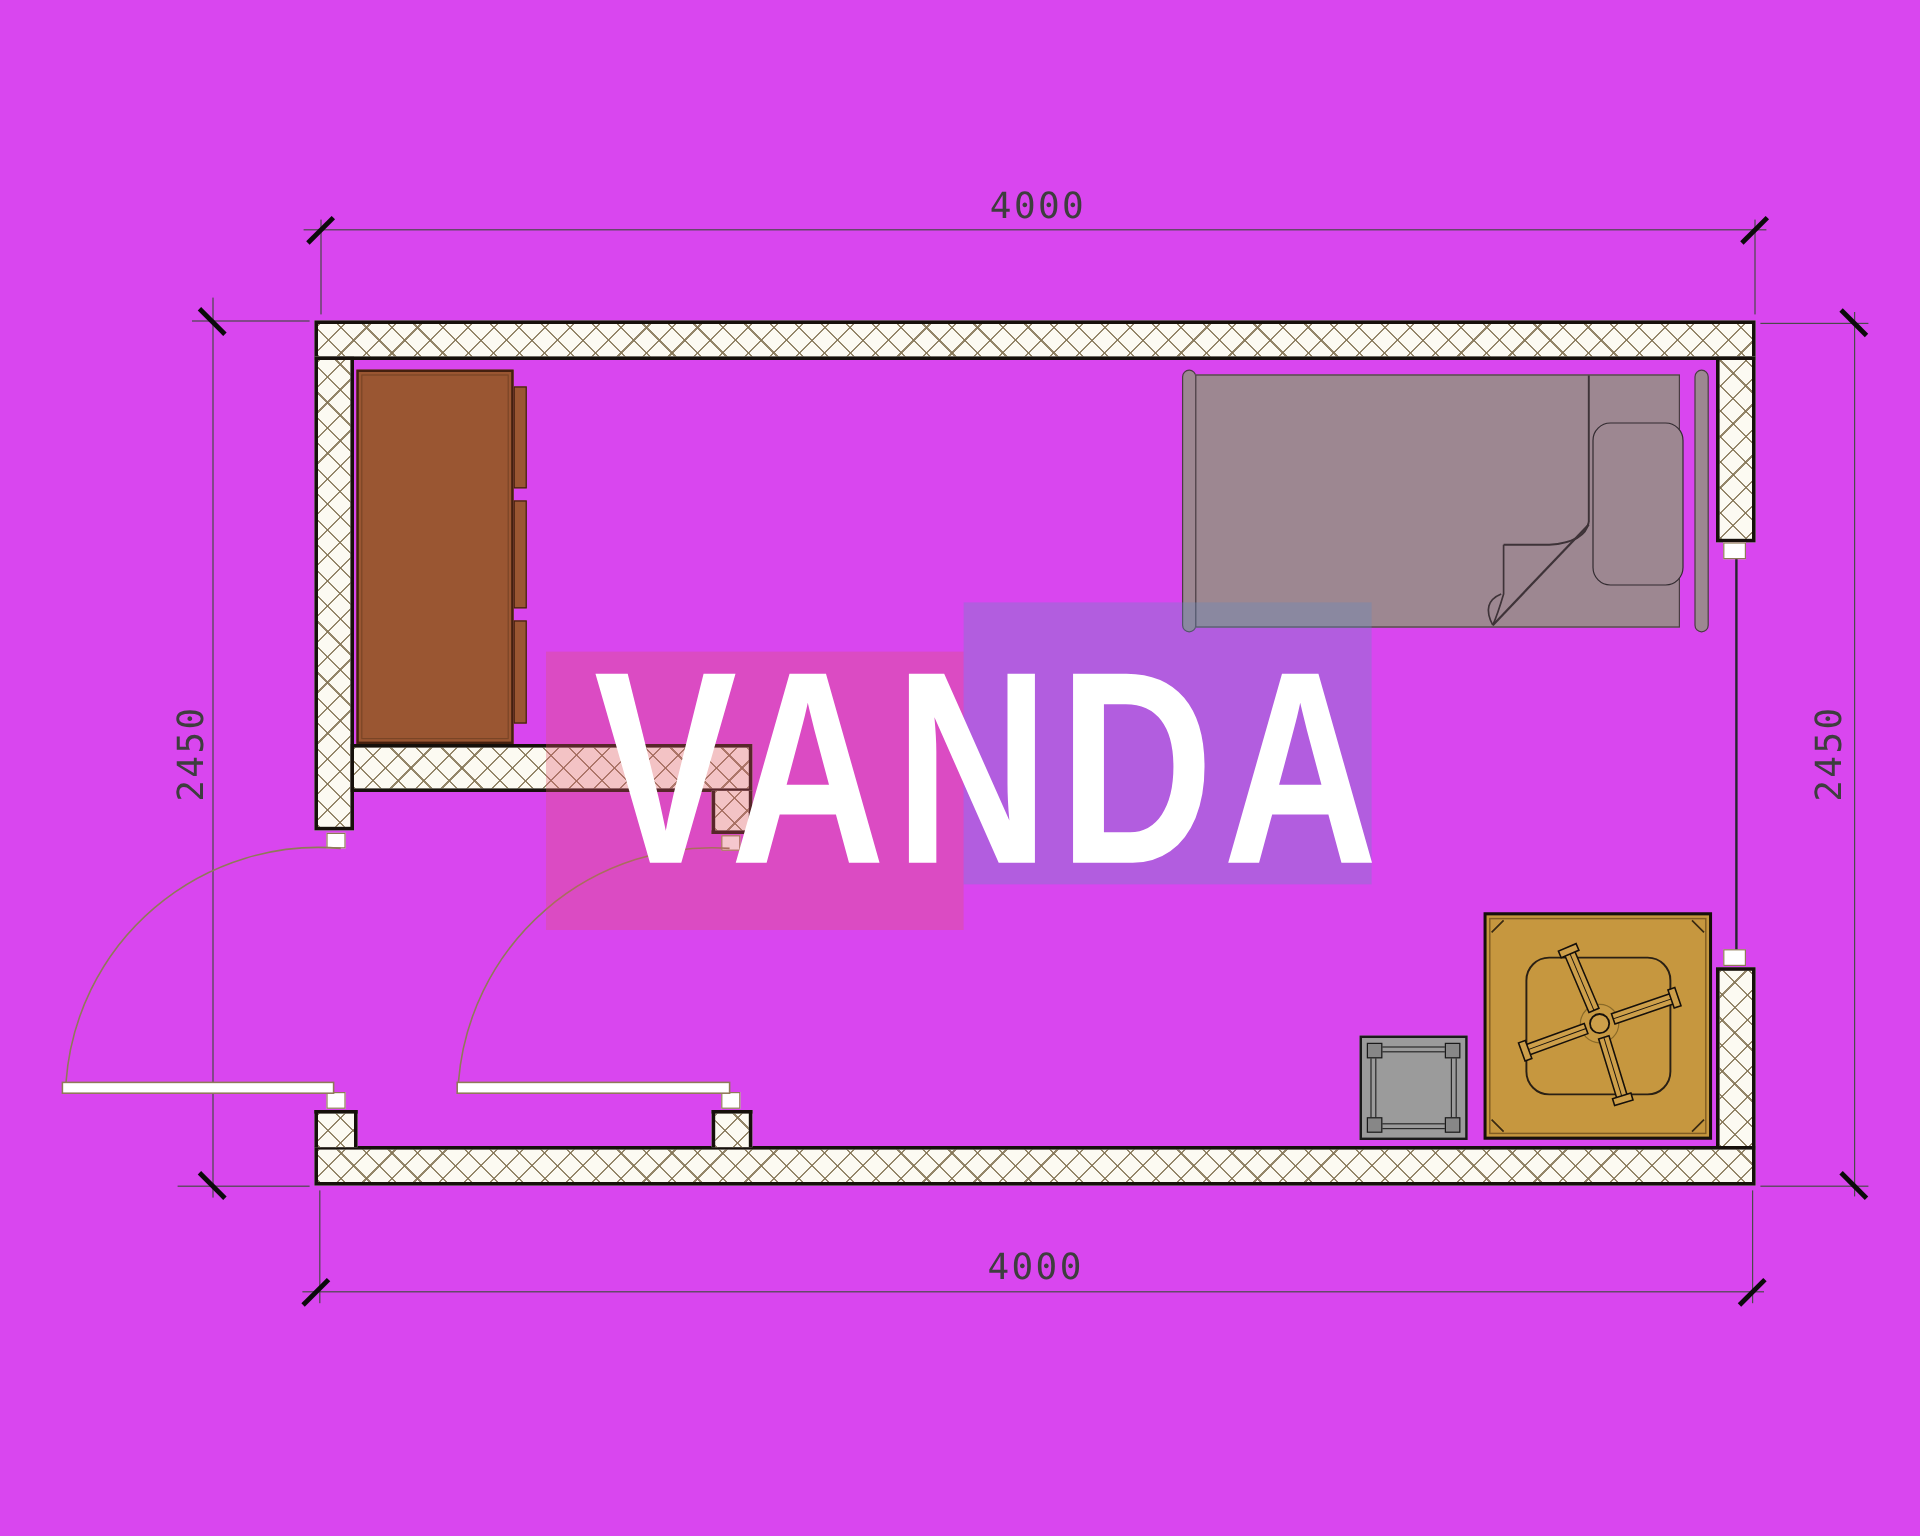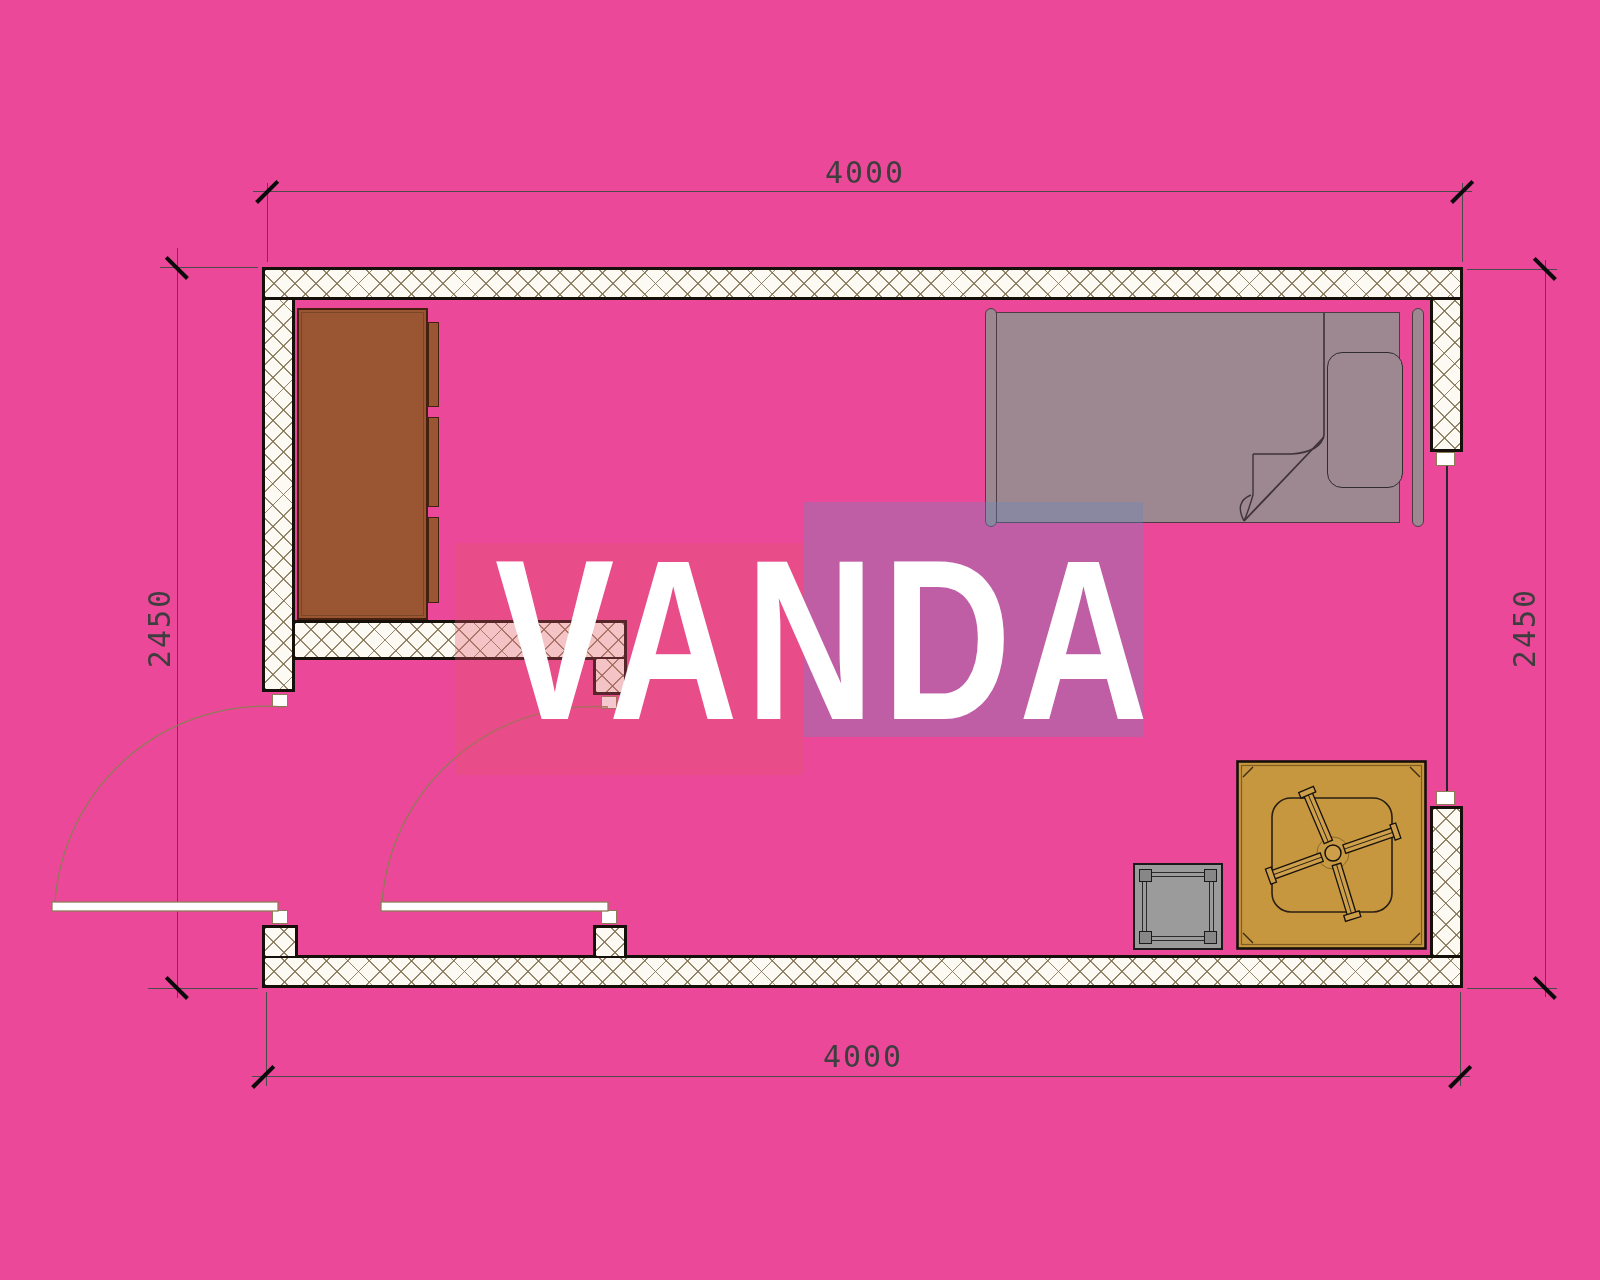--- a/index.html
+++ b/index.html
@@ -1,16 +1,16 @@
 <!DOCTYPE html>
 <html><head>
 <meta charset="utf-8">
 <style>
   html,body{margin:0;padding:0;background:#ffffff;}
-  #canvas{position:relative;width:1600px;height:1280px;background:#ec4899;overflow:hidden;
+  #canvas{position:relative;width:1600px;height:1280px;background:#d946ef;overflow:hidden;
           font-family:"DejaVu Sans",sans-serif;}
   .abs{position:absolute;box-sizing:border-box;}
 
   
   .wall{position:absolute;box-sizing:border-box;border:3px solid #16100b;background-color:#fcfaf2;
     background-image:
       repeating-linear-gradient(45deg, rgba(130,114,82,.85) 0 1.3px, transparent 1.3px 15px),
       repeating-linear-gradient(135deg, rgba(130,114,82,.85) 0 1.3px, transparent 1.3px 15px);}
   .no-top{border-top:none;}
   .no-bottom{border-bottom:none;}

